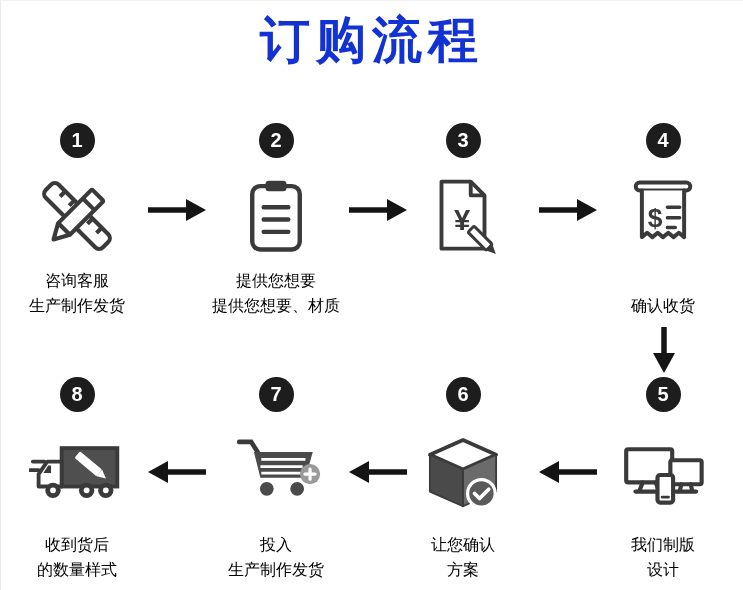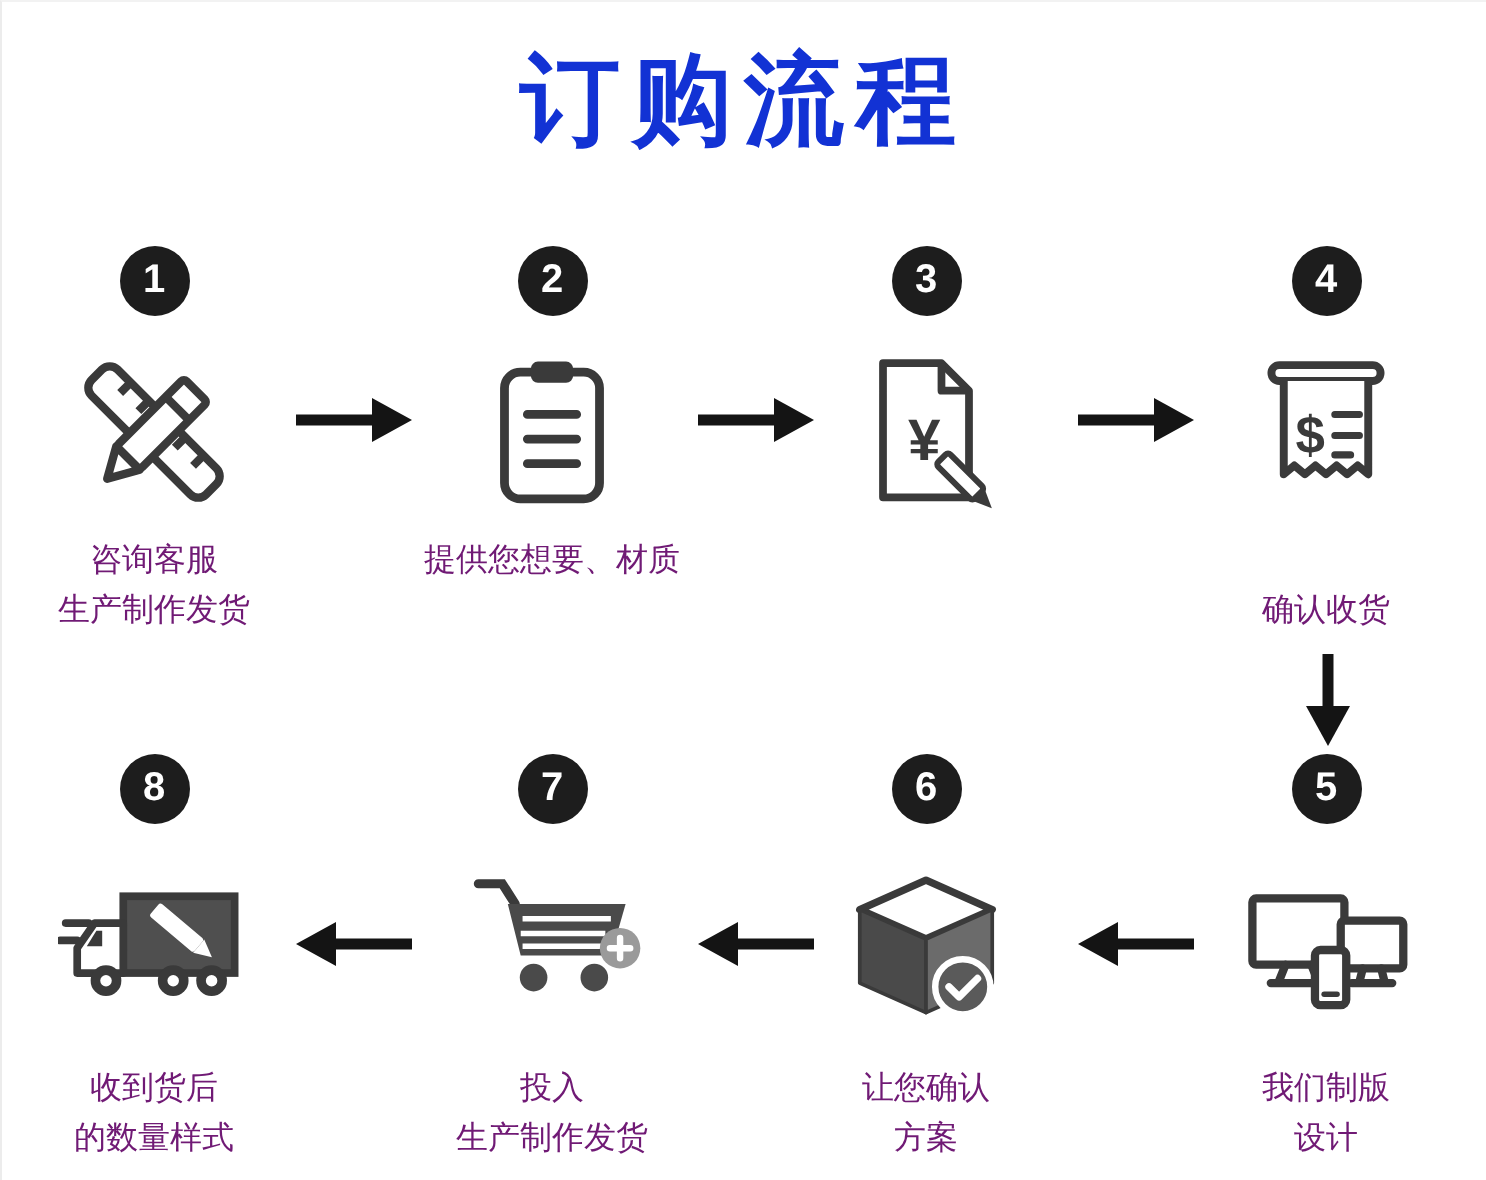--- a/index.html
+++ b/index.html
@@ -1,26 +1,26 @@
 <!DOCTYPE html>
 <html><head>
 <meta charset="utf-8">
 <style>
   html,body{margin:0;padding:0;background:#fff;}
   body{font-family:"Liberation Sans","DejaVu Sans",sans-serif;}
   .canvas{position:relative;width:743px;height:590px;background:#fff;overflow:hidden;
           border-left:1px solid #ececec;border-top:1px solid #f2f2f2;box-sizing:border-box;}
-  .title{position:absolute;top:16px;left:0;width:100%;text-align:center;
+  .title{position:absolute;top:6px;left:0;width:100%;text-align:center;
          font-size:50px;font-weight:700;color:#1232d4;letter-spacing:6px;}
   .step{position:absolute;display:flex;flex-direction:column;align-items:center;}
   .num{width:35px;height:35px;border-radius:50%;background:#1d1d1d;color:#fff;
        font-size:20px;font-weight:700;display:flex;align-items:center;justify-content:center;}
   .iconbox{height:102px;display:flex;align-items:center;justify-content:center;margin-top:7px;}
   .row2 .iconbox{height:112px;}
-  .label{font-size:16px;color:#701a75;text-align:center;line-height:1.55;margin-top:2px;}
+  .label{font-size:16px;color:#000000;text-align:center;line-height:1.55;margin-top:2px;}
   .label.one-line{padding-top:25px;}
   .arrow{position:absolute;}
 </style>
 </head>
 <body>
 
 <div class="canvas">
 
   <div class="title">订购流程</div>
 
@@ -50,20 +50,21 @@
     <div class="iconbox">
       <svg width="88" height="88" viewBox="0 0 100 100">
         <g fill="none" stroke="#3a3a3a" stroke-width="5" stroke-linejoin="round" stroke-linecap="round">
           <rect x="23" y="16" width="54" height="72" rx="9"></rect>
           <path d="M36 40 h28 M36 54 h28 M36 68 h28"></path>
         </g>
         <rect x="38" y="10" width="24" height="12" rx="4" fill="#3a3a3a"></rect>
       </svg>
     </div>
     <div class="label">
+      <div>提供您想要</div>
       <div>提供您想要、材质</div>
     </div>
   </div>
 
   <div class="step row1" style="left:377px;top:122px;width:170px">
     <div class="num">3</div>
     <div class="iconbox">
       <svg width="86" height="86" viewBox="0 0 100 100">
         <g fill="#fff" stroke="#3a3a3a" stroke-width="4.5" stroke-linejoin="round">
           <path d="M25 10 h34 l16 16 v62 H25 Z"></path>

